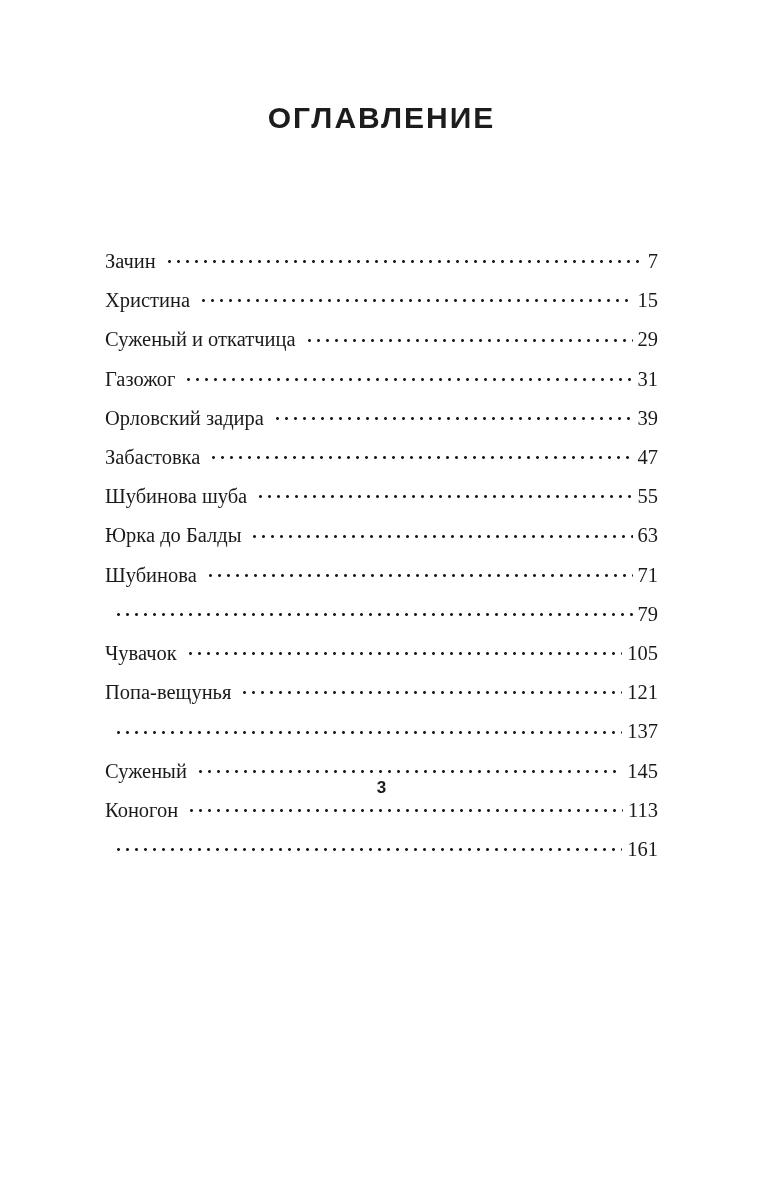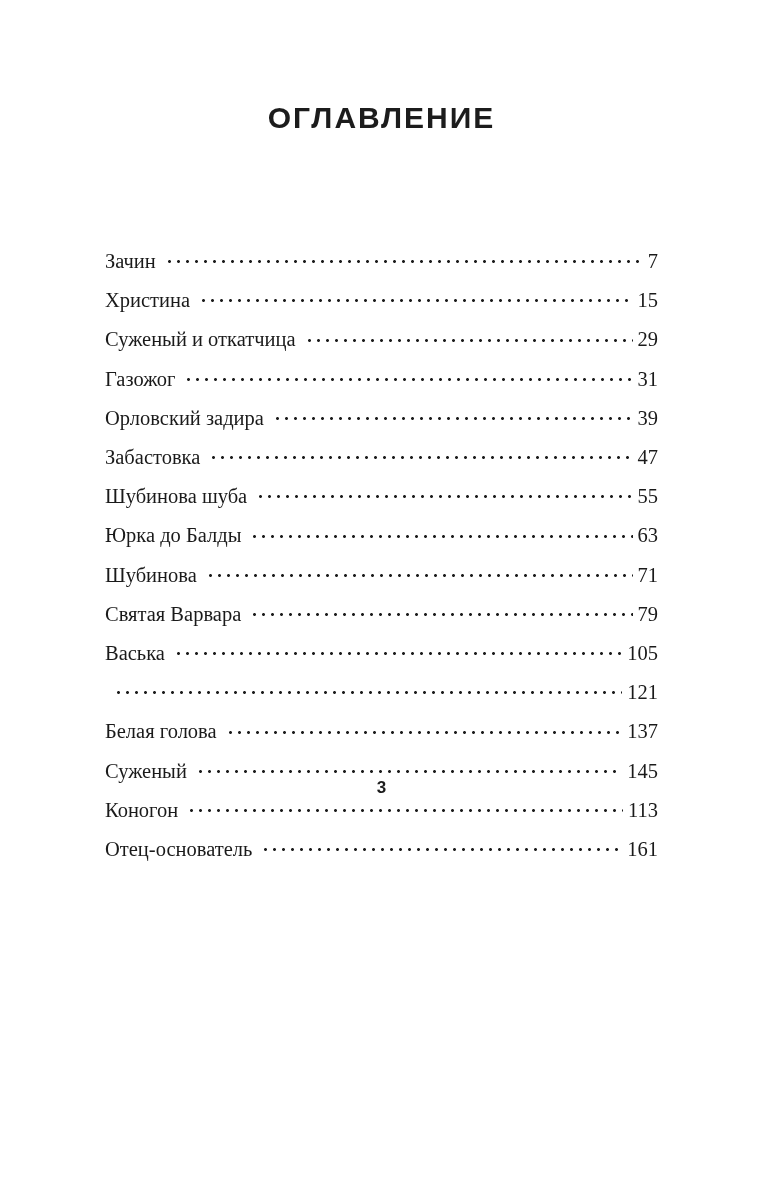--- a/index.html
+++ b/index.html
@@ -111,48 +111,46 @@
         <span class="t">Юрка до Балды</span>
         <span class="leader"></span>
         <span class="p">63</span>
       </div>
       <div class="row">
         <span class="t">Шубинова</span>
         <span class="leader"></span>
         <span class="p">71</span>
       </div>
       <div class="row">
-        <span class="t">Святая Варвара</span>
         <span class="leader"></span>
         <span class="p">79</span>
       </div>
       <div class="row">
-        <span class="t">Васька</span>
+        <span class="t">Чувачок</span>
         <span class="leader"></span>
         <span class="p">105</span>
       </div>
       <div class="row">
+        <span class="t">Попа-вещунья</span>
         <span class="leader"></span>
         <span class="p">121</span>
       </div>
       <div class="row">
-        <span class="t">Белая голова</span>
         <span class="leader"></span>
         <span class="p">137</span>
       </div>
       <div class="row">
         <span class="t">Суженый</span>
         <span class="leader"></span>
         <span class="p">145</span>
       </div>
       <div class="row">
         <span class="t">Коногон</span>
         <span class="leader"></span>
         <span class="p">113</span>
       </div>
       <div class="row">
-        <span class="t">Отец-основатель</span>
         <span class="leader"></span>
         <span class="p">161</span>
       </div>
     </div>
   <div class="folio">3</div>
 </div>
 
 </body></html>

